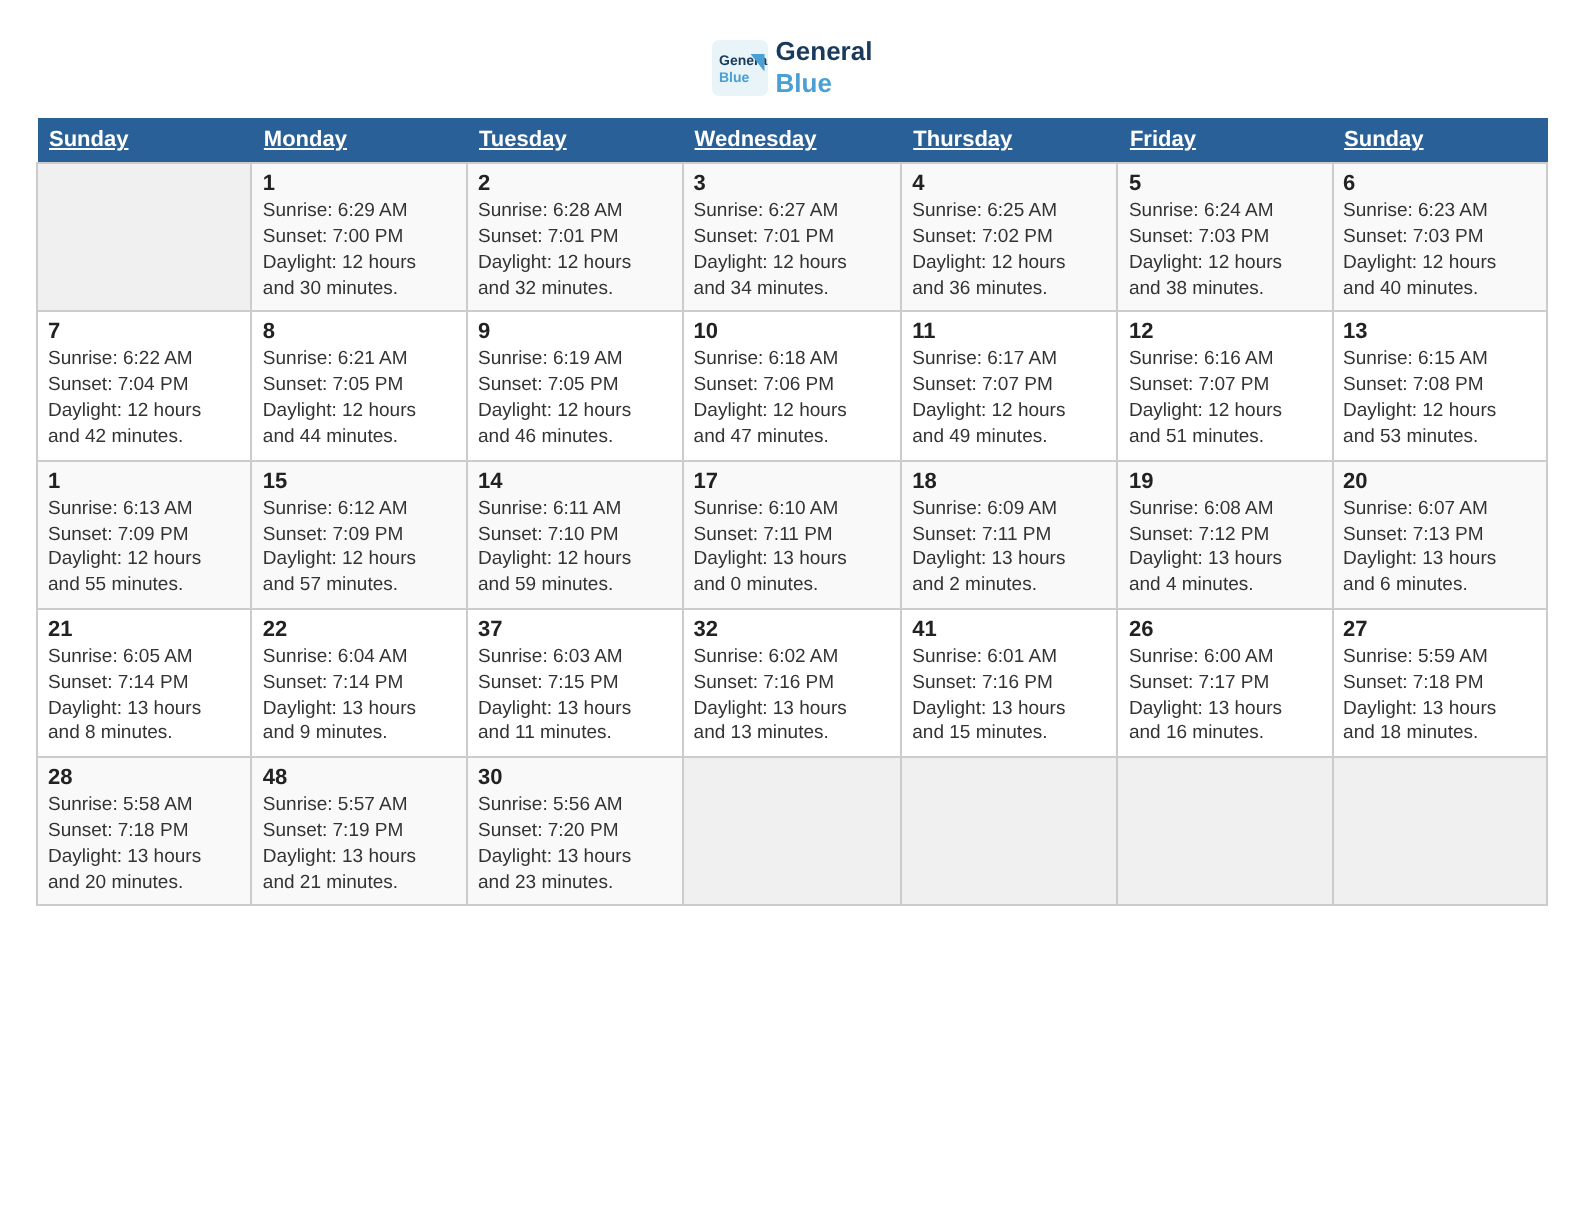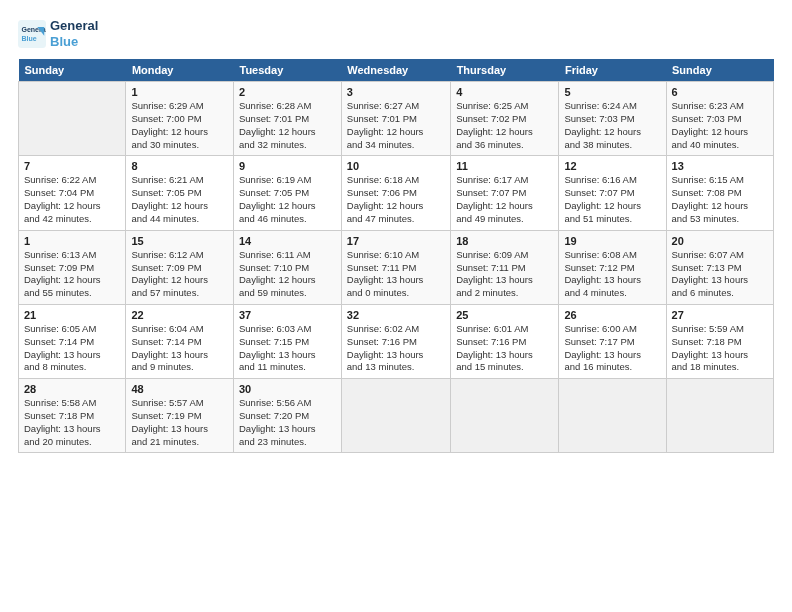--- a/index.html
+++ b/index.html
@@ -10,21 +10,21 @@
       background: #fff;
       overflow: hidden;
     }
     .page {
       width: 792px;
       height: 612px;
       padding: 18px 18px 10px 18px;
     }
     .header {
       display: flex;
-      justify-content: flex-start;
+      justify-content: center;
       align-items: flex-start;
       margin-bottom: 10px;
     }
     .logo {
       display: flex;
       align-items: center;
       gap: 4px;
     }
     .logo-icon {
       width: 28px;
@@ -48,20 +48,21 @@
       border-collapse: collapse;
       font-size: 10px;
     }
     thead tr th {
       background: #2a6098;
       color: #fff;
       text-align: left;
       padding: 5px 6px;
       font-size: 11px;
       font-weight: bold;
+      text-decoration: underline;
     }
     tbody tr td {
       border: 1px solid #ccc;
       vertical-align: top;
       padding: 4px 5px;
       width: 113px;
       height: 72px;
       background: #fff;
     }
     tbody tr:nth-child(odd) td {
@@ -217,21 +218,21 @@
           </td>
           <td>
             <span class="day-num">37</span>
             <div class="day-info">Sunrise: 6:03 AM<br>Sunset: 7:15 PM<br>Daylight: 13 hours<br>and 11 minutes.</div>
           </td>
           <td>
             <span class="day-num">32</span>
             <div class="day-info">Sunrise: 6:02 AM<br>Sunset: 7:16 PM<br>Daylight: 13 hours<br>and 13 minutes.</div>
           </td>
           <td>
-            <span class="day-num">25</span>
+            <span class="day-num">41</span>
             <div class="day-info">Sunrise: 6:01 AM<br>Sunset: 7:16 PM<br>Daylight: 13 hours<br>and 15 minutes.</div>
           </td>
           <td>
             <span class="day-num">26</span>
             <div class="day-info">Sunrise: 6:00 AM<br>Sunset: 7:17 PM<br>Daylight: 13 hours<br>and 16 minutes.</div>
           </td>
           <td>
             <span class="day-num">27</span>
             <div class="day-info">Sunrise: 5:59 AM<br>Sunset: 7:18 PM<br>Daylight: 13 hours<br>and 18 minutes.</div>
           </td>

